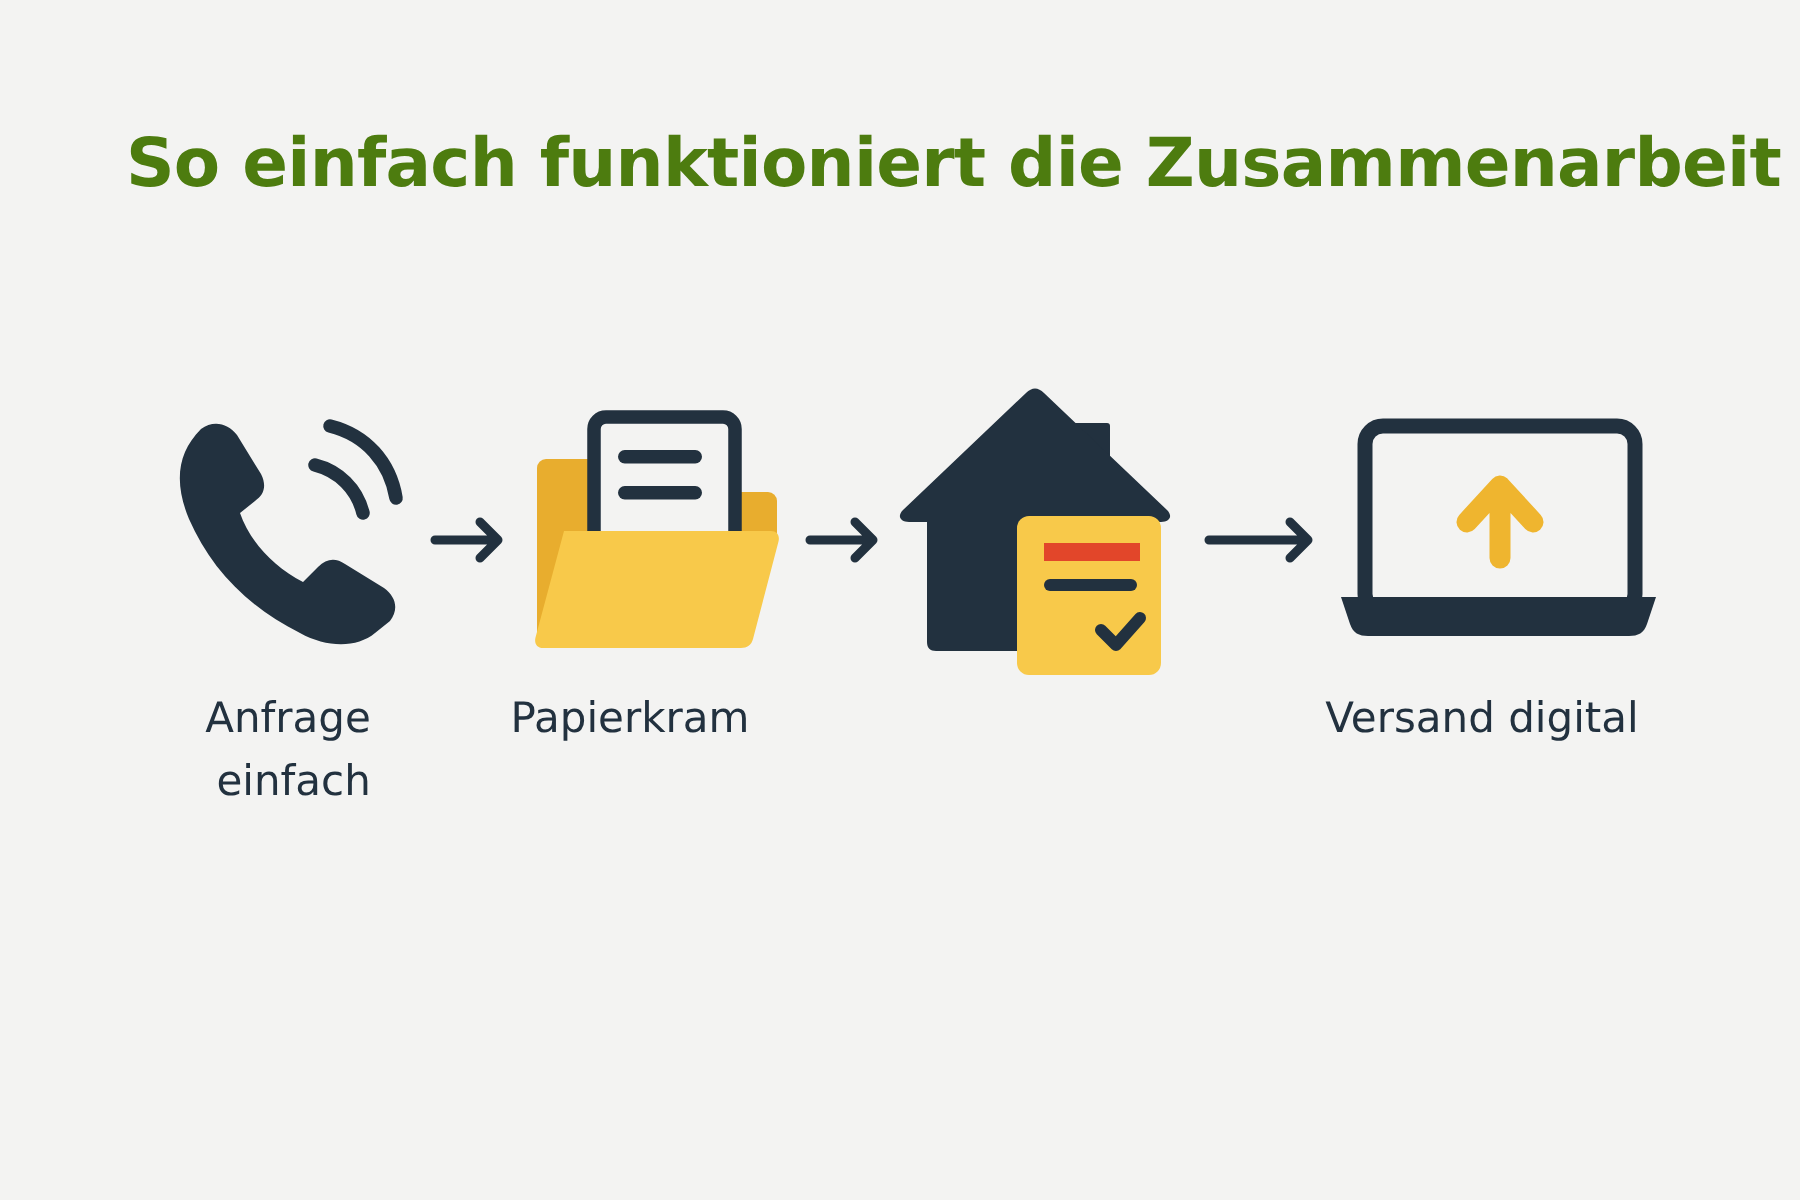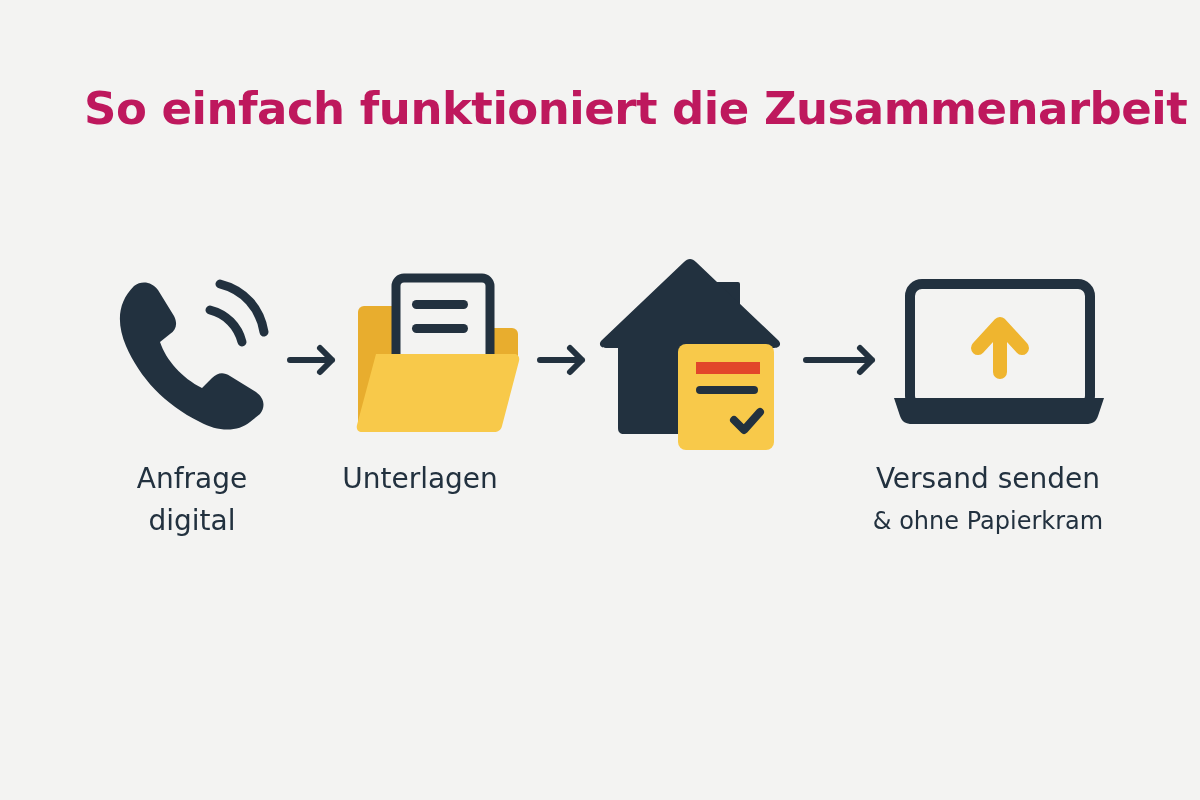--- a/index.html
+++ b/index.html
@@ -2,25 +2,25 @@
 <html><head>
 <meta charset="utf-8">
 <style>
   html, body { margin:0; padding:0; }
   body {
     width:1200px; height:800px; background:#f3f3f2; position:relative; overflow:hidden;
     font-family: "DejaVu Sans", "Liberation Sans", sans-serif; color:#22313f;
   }
   .title {
     position:absolute; left:84px; top:82px; font-size:45px; font-weight:bold;
-    color:#be185d; letter-spacing:-0.5px; white-space:nowrap;
+    color:#4d7c0f; letter-spacing:-0.5px; white-space:nowrap;
   }
   .icon { position:absolute; }
   .label {
-    position:absolute; text-align:center; font-size:28px; line-height:42px; color:#22313f;
+    position:absolute; text-align:right; font-size:28px; line-height:42px; color:#22313f;
     white-space:nowrap; transform:translateX(-50%);
   }
   .label .l2.small { font-size:24px; }
 </style>
 </head>
 <body>
 
 <div class="title">So einfach funktioniert die Zusammenarbeit</div>
 
 <svg class="icon" style="left:112px;top:272px" width="160" height="160" viewBox="0 0 160 160">
@@ -60,23 +60,22 @@
 </svg>
 
 <svg class="icon" style="left:892px;top:278px" width="214" height="150" viewBox="0 0 214 150">
   <rect x="18" y="6" width="180" height="124" rx="12" fill="none" stroke="#22313f" stroke-width="10"></rect>
   <path d="M2 120 H212 L206 138 C204 144 200 146 194 146 H20 C14 146 10 144 8 138 Z" fill="#22313f"></path>
   <path d="M108 94 V48 M86 70 L108 46 L130 70" fill="none" stroke="#efb52f" stroke-width="14" stroke-linecap="round" stroke-linejoin="round"></path>
 </svg>
 
 <div class="label" style="left:192px;top:458px">
   <div>Anfrage</div>
-  <div>digital</div>
+  <div>einfach</div>
 </div>
 <div class="label" style="left:420px;top:458px">
-  <div>Unterlagen</div>
+  <div>Papierkram</div>
 </div>
 <div class="label" style="left:683px;top:458px">
 </div>
 <div class="label" style="left:988px;top:458px">
-  <div>Versand senden</div>
-  <div class="l2 small">&amp; ohne Papierkram</div>
+  <div>Versand digital</div>
 </div>
 
 </body></html>

